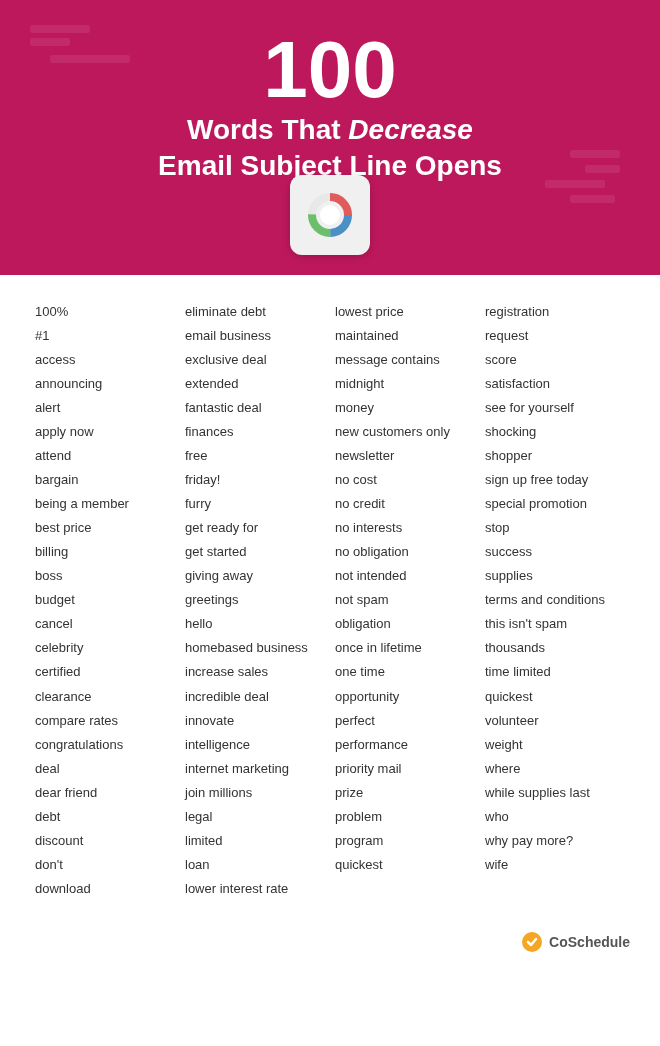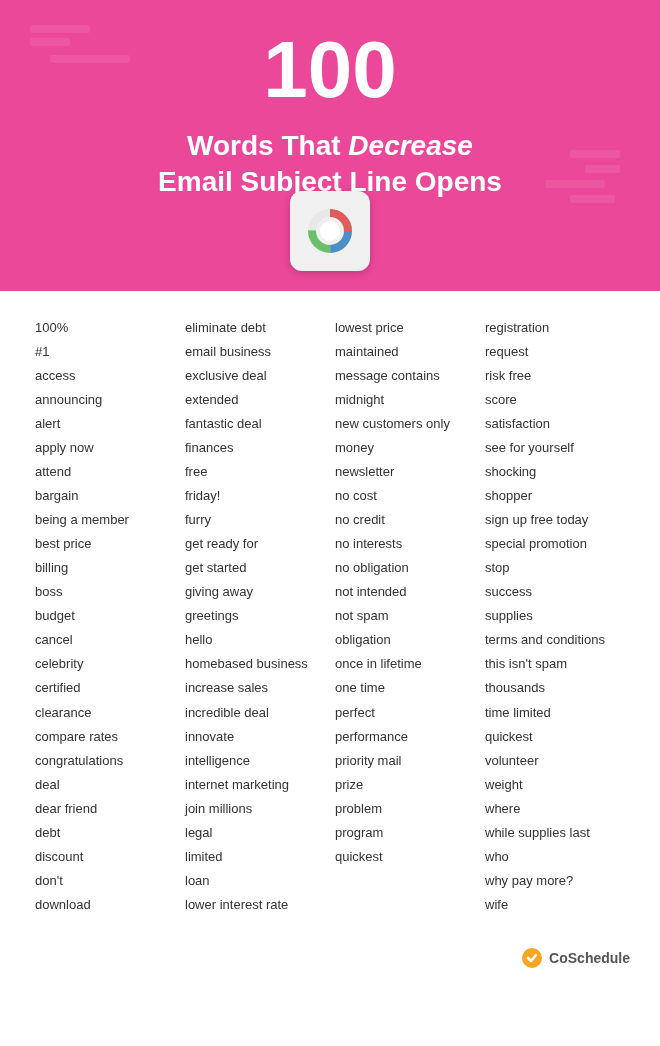--- a/index.html
+++ b/index.html
@@ -4,21 +4,21 @@
   <style>
     * { margin: 0; padding: 0; box-sizing: border-box; }
     body {
       width: 660px;
       min-height: 1046px;
       font-family: 'Arial', sans-serif;
       background: #fff;
     }
 
     .header {
-      background: #ec4899;
+      background: #be185d;
       width: 100%;
       padding: 30px 20px 20px 20px;
       position: relative;
       overflow: hidden;
       text-align: center;
     }
 
     .header-decoration {
       position: absolute;
       top: 0; left: 0; right: 0; bottom: 0;
@@ -48,21 +48,21 @@
       z-index: 1;
     }
 
     .header-subtitle {
       font-size: 28px;
       font-weight: 700;
       color: #fff;
       line-height: 1.3;
       position: relative;
       z-index: 1;
-      margin-top: 18px;
+      margin-top: 2px;
     }
 
     .header-subtitle em {
       font-style: italic;
     }
 
     .logo-icon-wrapper {
       display: flex;
       justify-content: center;
       margin-top: -10px;
@@ -219,44 +219,44 @@
         <div class="word-item">legal</div>
         <div class="word-item">limited</div>
         <div class="word-item">loan</div>
         <div class="word-item">lower interest rate</div>
       </div>
       <div class="word-column">
         <div class="word-item">lowest price</div>
         <div class="word-item">maintained</div>
         <div class="word-item">message contains</div>
         <div class="word-item">midnight</div>
+        <div class="word-item">money</div>
         <div class="word-item">new customers only</div>
-        <div class="word-item">money</div>
         <div class="word-item">newsletter</div>
         <div class="word-item">no cost</div>
         <div class="word-item">no credit</div>
         <div class="word-item">no interests</div>
         <div class="word-item">no obligation</div>
         <div class="word-item">not intended</div>
         <div class="word-item">not spam</div>
         <div class="word-item">obligation</div>
         <div class="word-item">once in lifetime</div>
         <div class="word-item">one time</div>
+        <div class="word-item">opportunity</div>
         <div class="word-item">perfect</div>
         <div class="word-item">performance</div>
         <div class="word-item">priority mail</div>
         <div class="word-item">prize</div>
         <div class="word-item">problem</div>
         <div class="word-item">program</div>
         <div class="word-item">quickest</div>
       </div>
       <div class="word-column">
         <div class="word-item">registration</div>
         <div class="word-item">request</div>
-        <div class="word-item">risk free</div>
         <div class="word-item">score</div>
         <div class="word-item">satisfaction</div>
         <div class="word-item">see for yourself</div>
         <div class="word-item">shocking</div>
         <div class="word-item">shopper</div>
         <div class="word-item">sign up free today</div>
         <div class="word-item">special promotion</div>
         <div class="word-item">stop</div>
         <div class="word-item">success</div>
         <div class="word-item">supplies</div>

